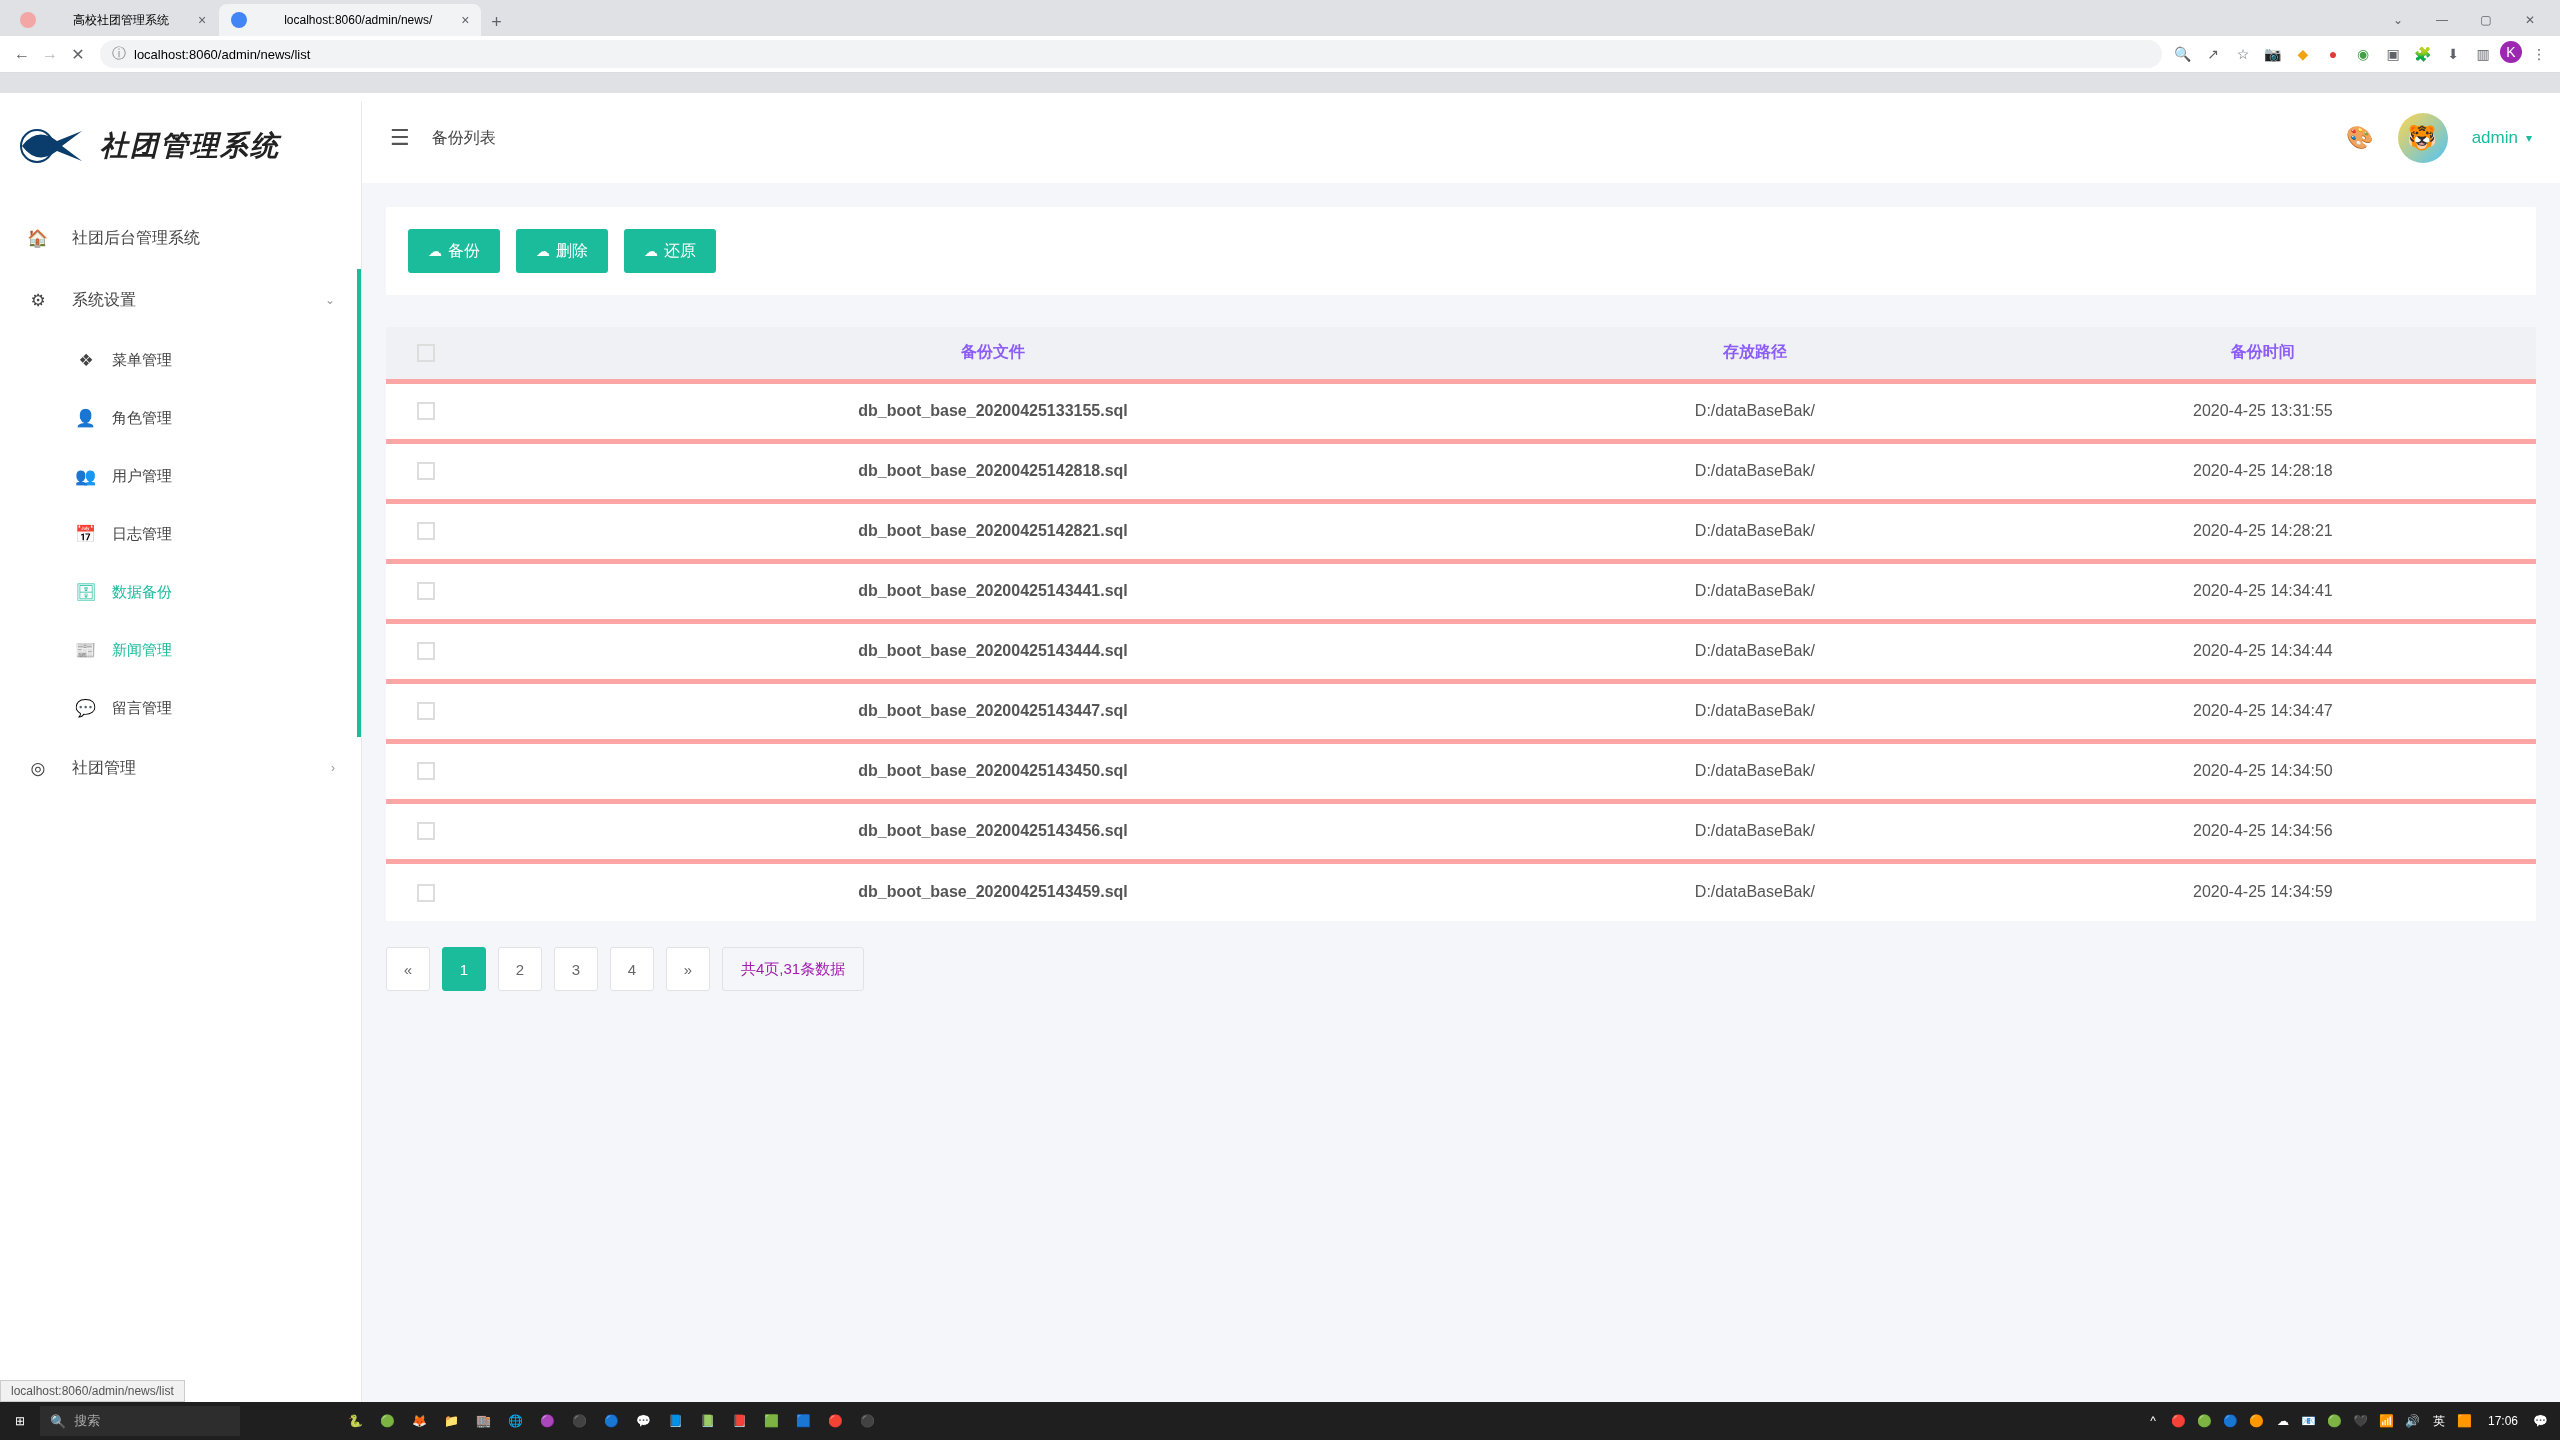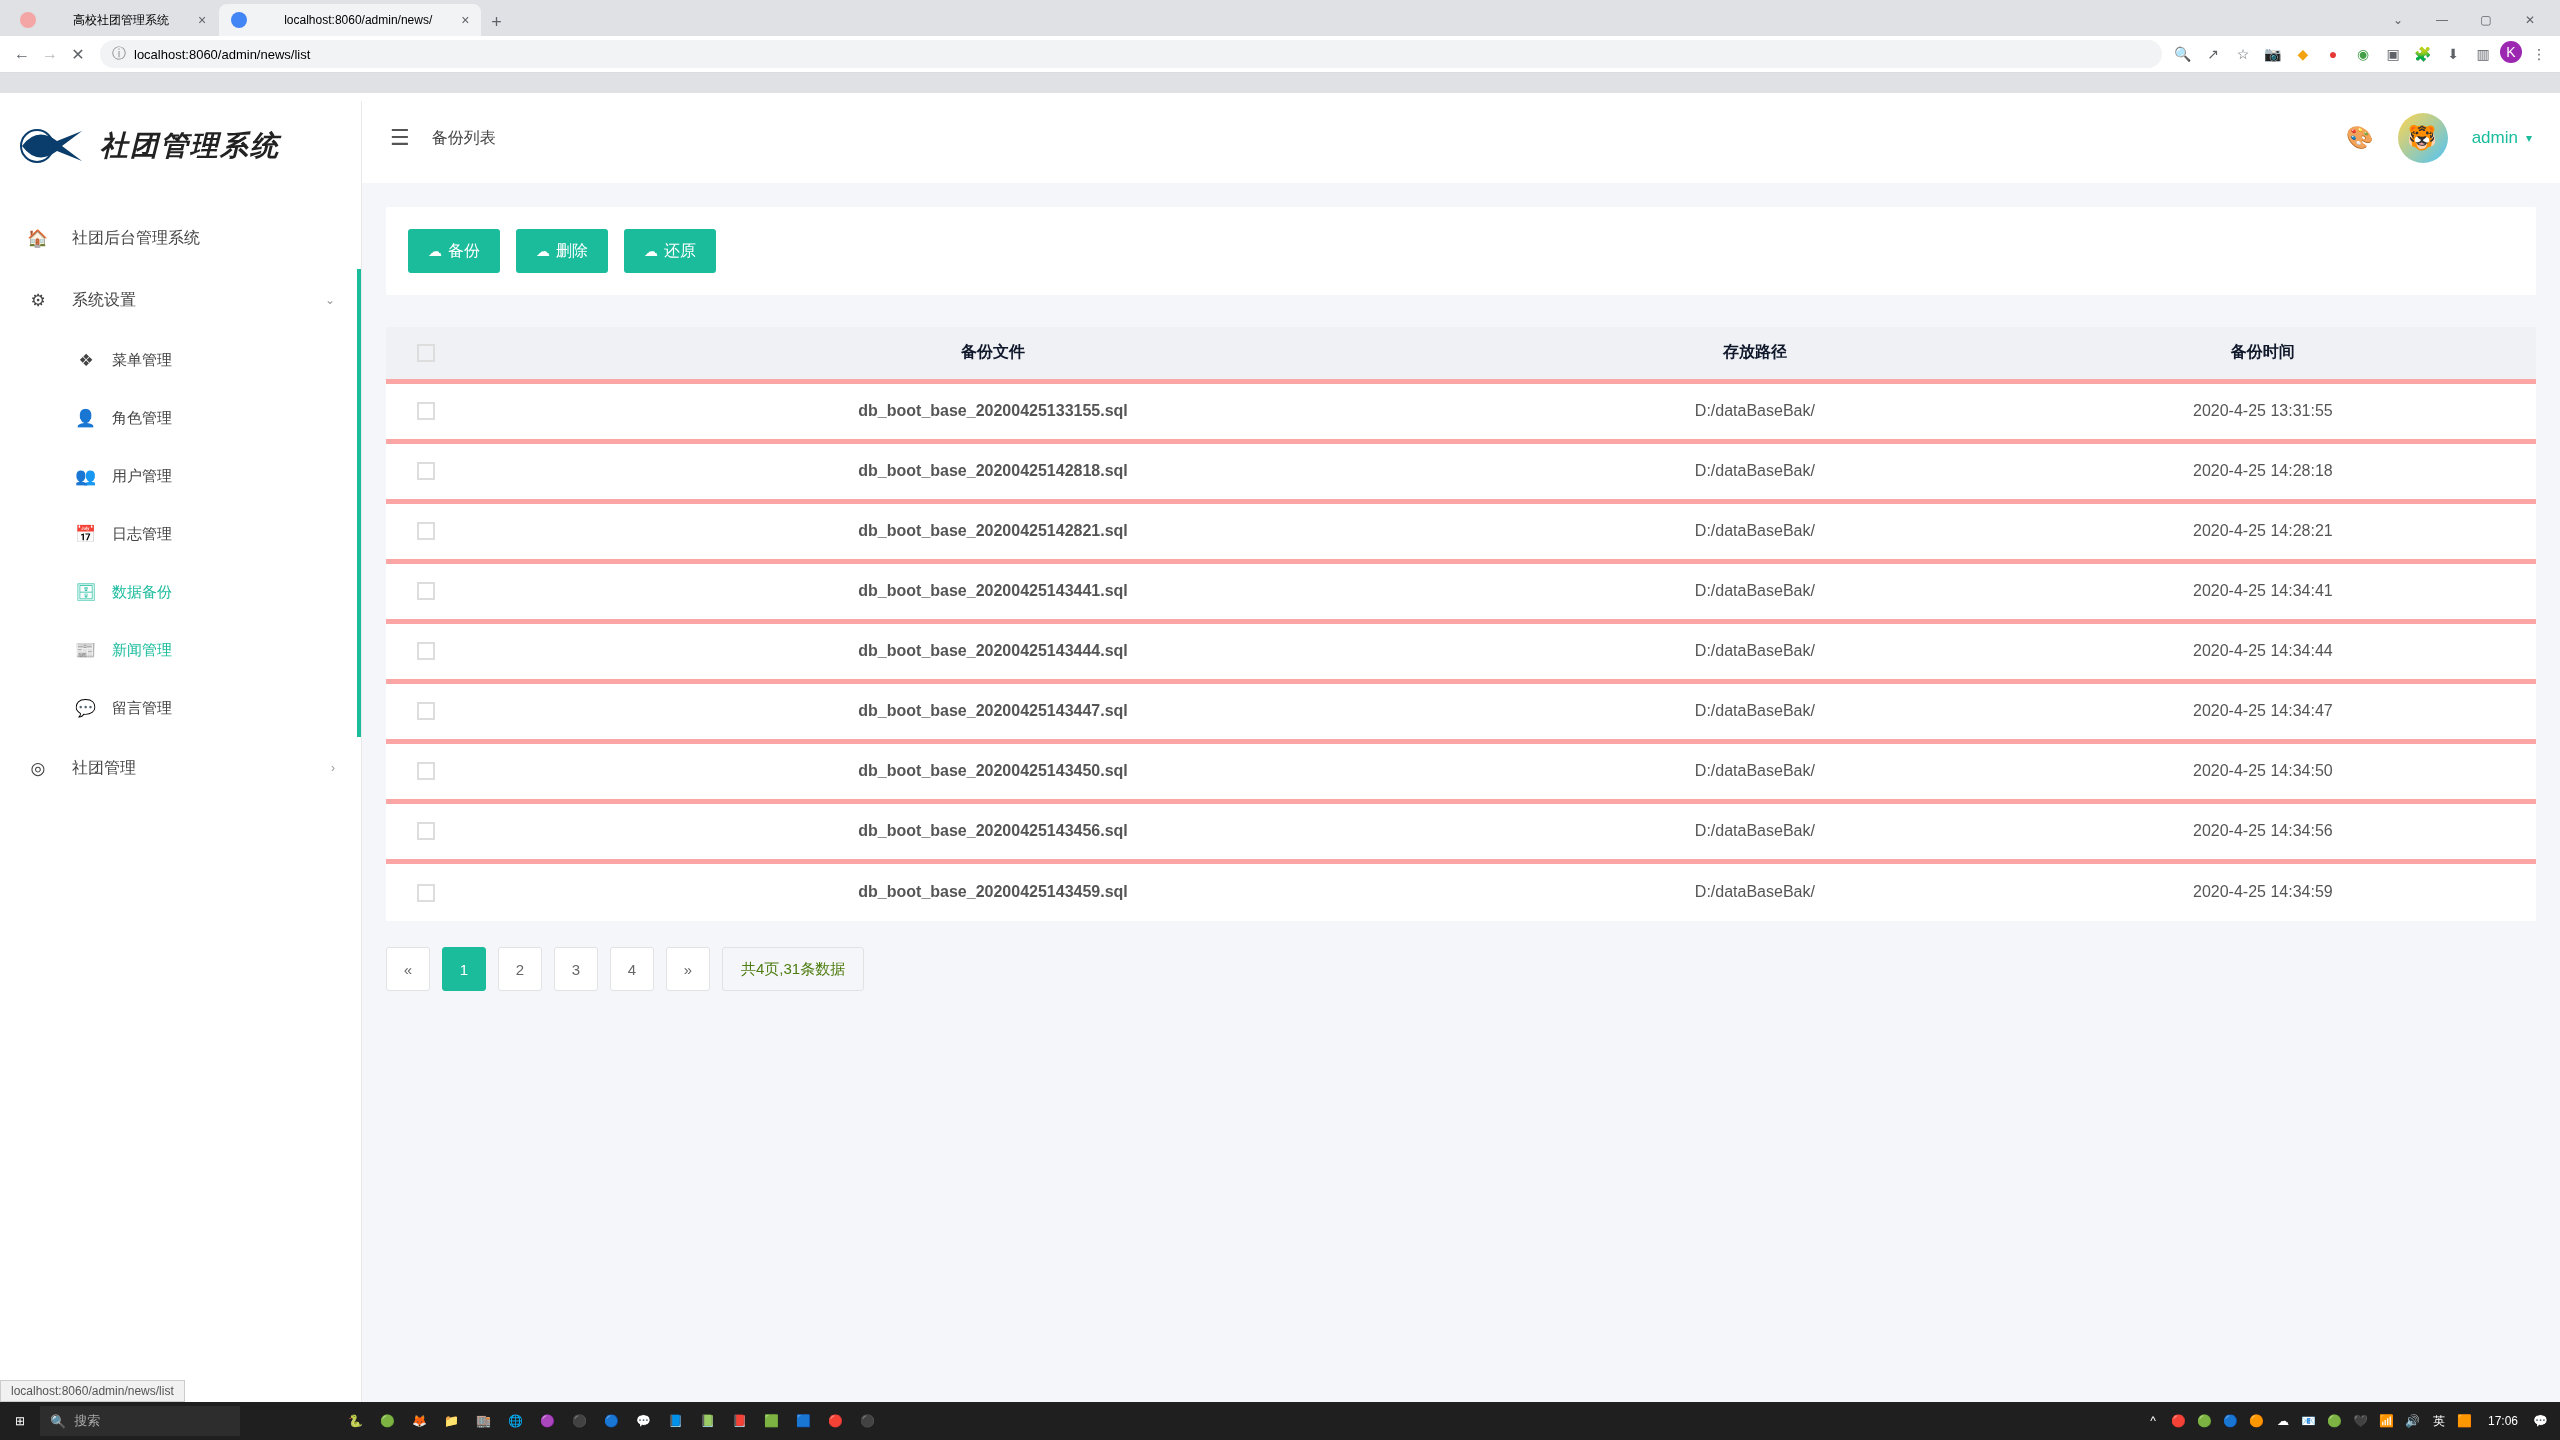--- a/index.html
+++ b/index.html
@@ -56,31 +56,31 @@
     .user-name { color: #1abc9c; font-size: 17px; cursor: pointer; display: flex; align-items: center; gap: 8px; }
     .user-name::after { content: '▾'; font-size: 12px; }
     
     .content { padding: 24px; flex: 1; overflow: auto; }
     
     .action-bar { background: #fff; padding: 22px; border-radius: 2px; margin-bottom: 32px; display: flex; gap: 16px; }
     .btn { height: 44px; padding: 0 20px; background: #1abc9c; color: #fff; border: none; border-radius: 3px; font-size: 16px; cursor: pointer; display: flex; align-items: center; gap: 6px; }
     .btn .btn-icon { font-size: 14px; }
     
     .table { width: 100%; background: #fff; border-collapse: collapse; }
-    .table th { background: #f0f1f5; height: 54px; font-size: 16px; font-weight: 600; color: #0f172a; }
+    .table th { background: #f0f1f5; height: 54px; font-size: 16px; font-weight: 600; color: #8b5cf6; }
     .table td { height: 60px; font-size: 16px; text-align: center; color: #555; border-top: 5px solid #fca5a5; }
     .table th:first-child, .table td:first-child { width: 80px; }
     .checkbox { width: 18px; height: 18px; border: 2px solid #ddd; display: inline-block; vertical-align: middle; cursor: pointer; }
     .file-cell { color: #d35400; font-weight: 600; }
     .time-cell { color: #1abc9c; font-weight: 500; }
     
     .pagination { display: flex; gap: 12px; margin-top: 26px; align-items: center; }
     .page-btn { min-width: 44px; height: 44px; border: 1px solid #e2e2e2; background: #fff; display: flex; align-items: center; justify-content: center; font-size: 15px; color: #666; cursor: pointer; border-radius: 3px; }
     .page-btn.active { background: #1abc9c; color: #fff; border-color: #1abc9c; }
-    .page-info { padding: 0 18px; border: 1px solid #e2e2e2; height: 44px; display: flex; align-items: center; font-size: 15px; color: #4d7c0f; border-radius: 3px; }
+    .page-info { padding: 0 18px; border: 1px solid #e2e2e2; height: 44px; display: flex; align-items: center; font-size: 15px; color: #a21caf; border-radius: 3px; }
     
     
     .taskbar { position: fixed; bottom: 0; left: 0; right: 0; height: 38px; background: #1f1f1f; display: flex; align-items: center; color: #fff; font-size: 12px; }
     .tb-left { display: flex; align-items: center; height: 100%; }
     .tb-btn { width: 40px; height: 38px; display: flex; align-items: center; justify-content: center; cursor: pointer; }
     .search-box { width: 200px; height: 30px; background: #2d2d2d; display: flex; align-items: center; padding: 0 10px; gap: 8px; font-size: 13px; color: #aaa; margin-left: 0px; }
     .tb-icons { display: flex; height: 100%; margin-left: 100px; }
     .tb-app { width: 32px; height: 38px; display: flex; align-items: center; justify-content: center; cursor: pointer; }
     .tb-right { margin-left: auto; display: flex; align-items: center; height: 100%; gap: 4px; padding-right: 8px; }
     .tb-tray { width: 22px; height: 38px; display: flex; align-items: center; justify-content: center; font-size: 12px; }

